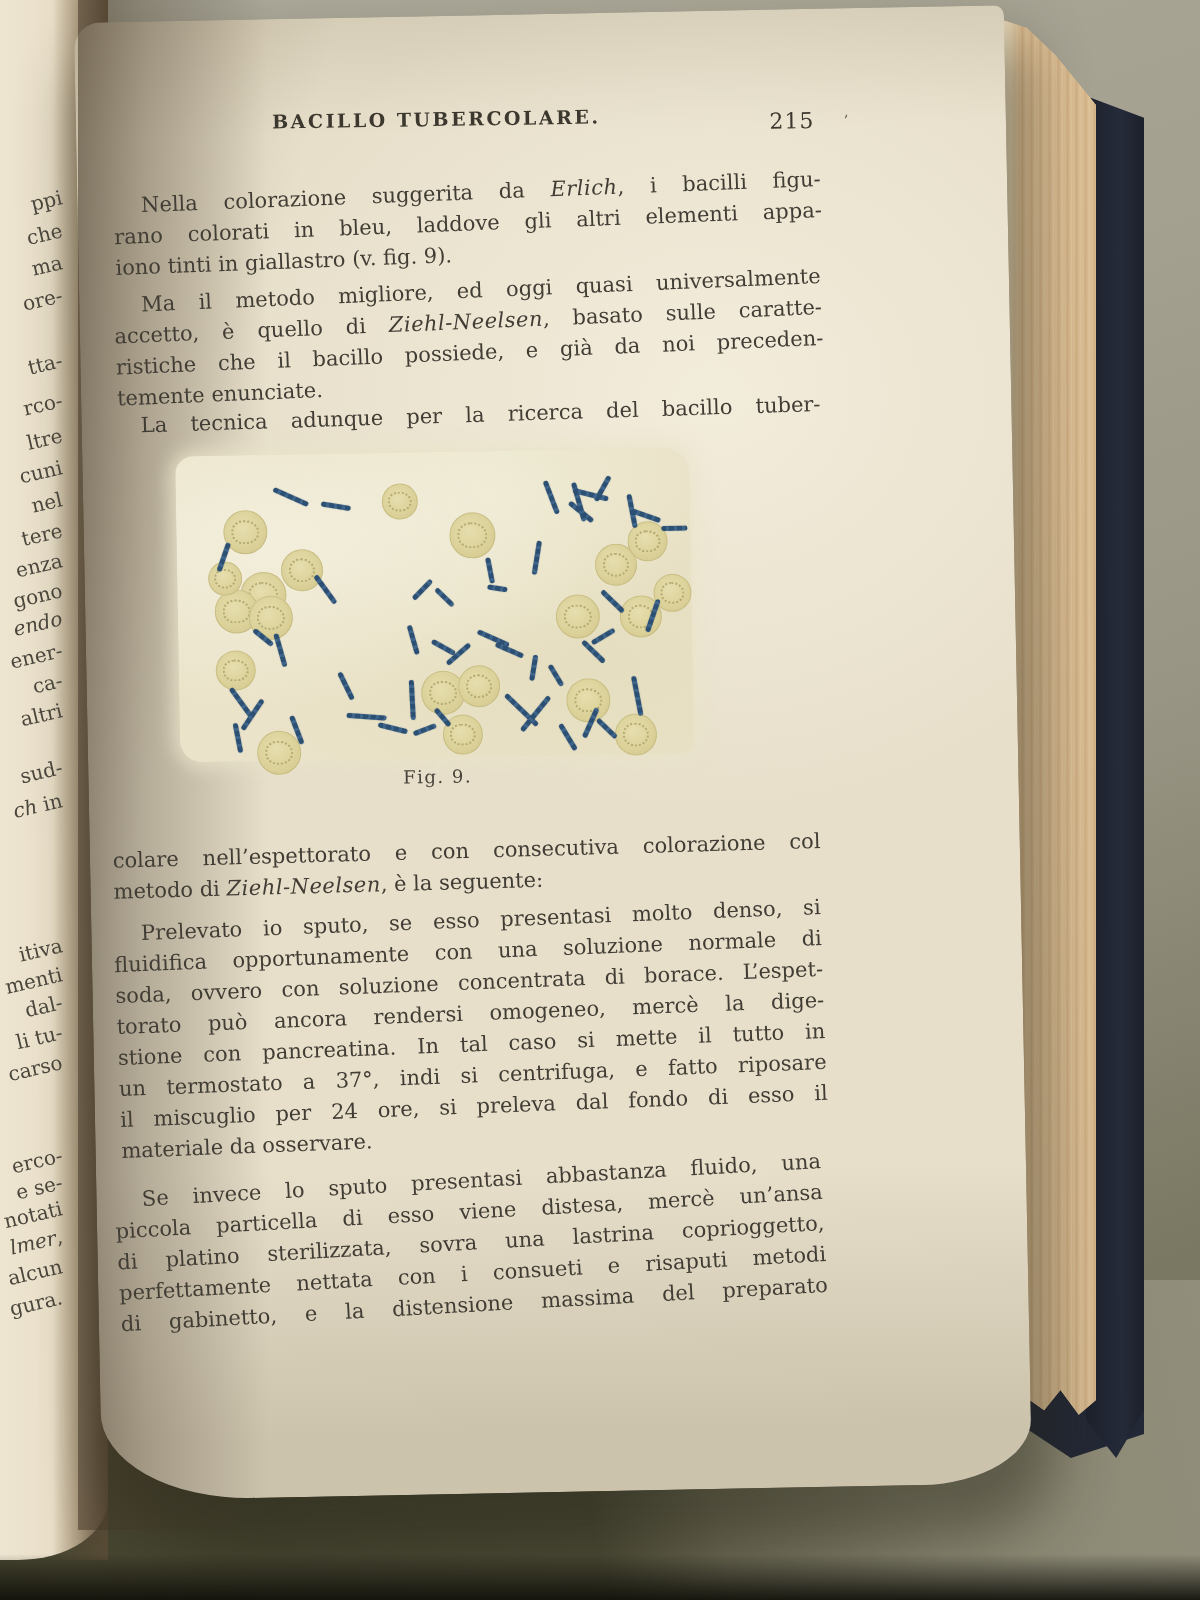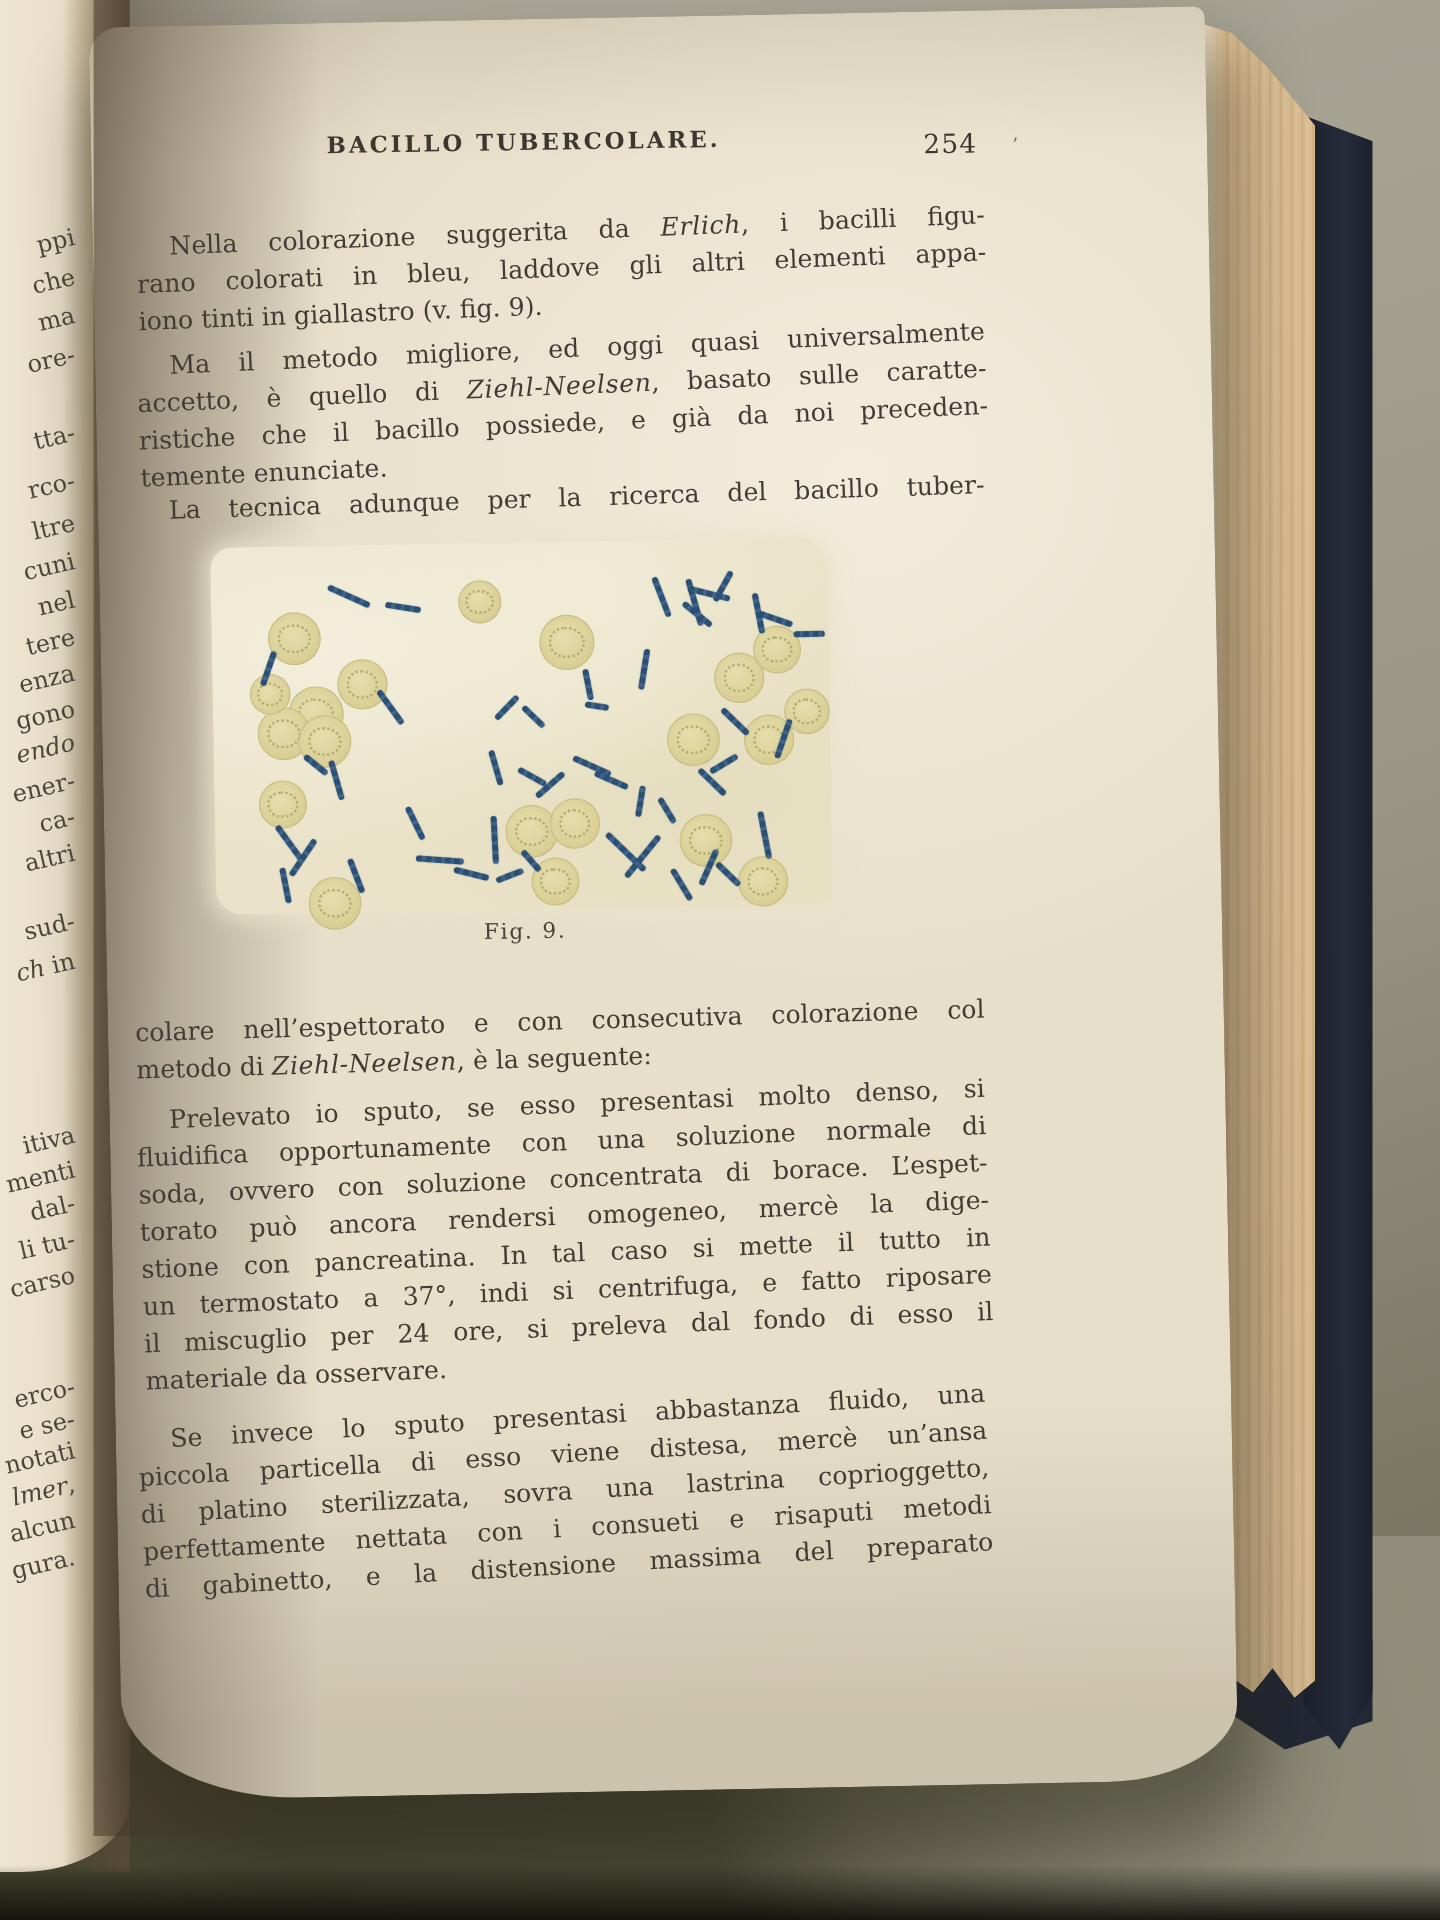--- a/index.html
+++ b/index.html
@@ -100,21 +100,21 @@
   </div>
   <div class="cover-corner"></div>
   <div class="cover"></div>
   <div class="stack"></div>
   <div class="page"></div>
   <div class="gutter"></div>
 
   <div class="content">
     <div class="pg-header">
       <div class="pg-title">BACILLO TUBERCOLARE.</div>
-      <div class="pg-num">254</div>
+      <div class="pg-num">215</div>
       <div class="pg-mark">’</div>
     </div>
     <div id="paras">
         <div class="para" style="transform: rotate(-2.2deg); margin-top: 26px;">
           <div class="tline indent">Nella colorazione suggerita da <i>Erlich</i>, i bacilli figu-</div>
           <div class="tline">rano colorati in bleu, laddove gli altri elementi appa-</div>
           <div class="tline short">iono tinti in giallastro (v. fig. 9).</div>
         </div>
         <div class="para" style="transform: rotate(-2.4deg); margin-top: 4px;">
           <div class="tline indent">Ma il metodo migliore, ed oggi quasi universalmente</div>

